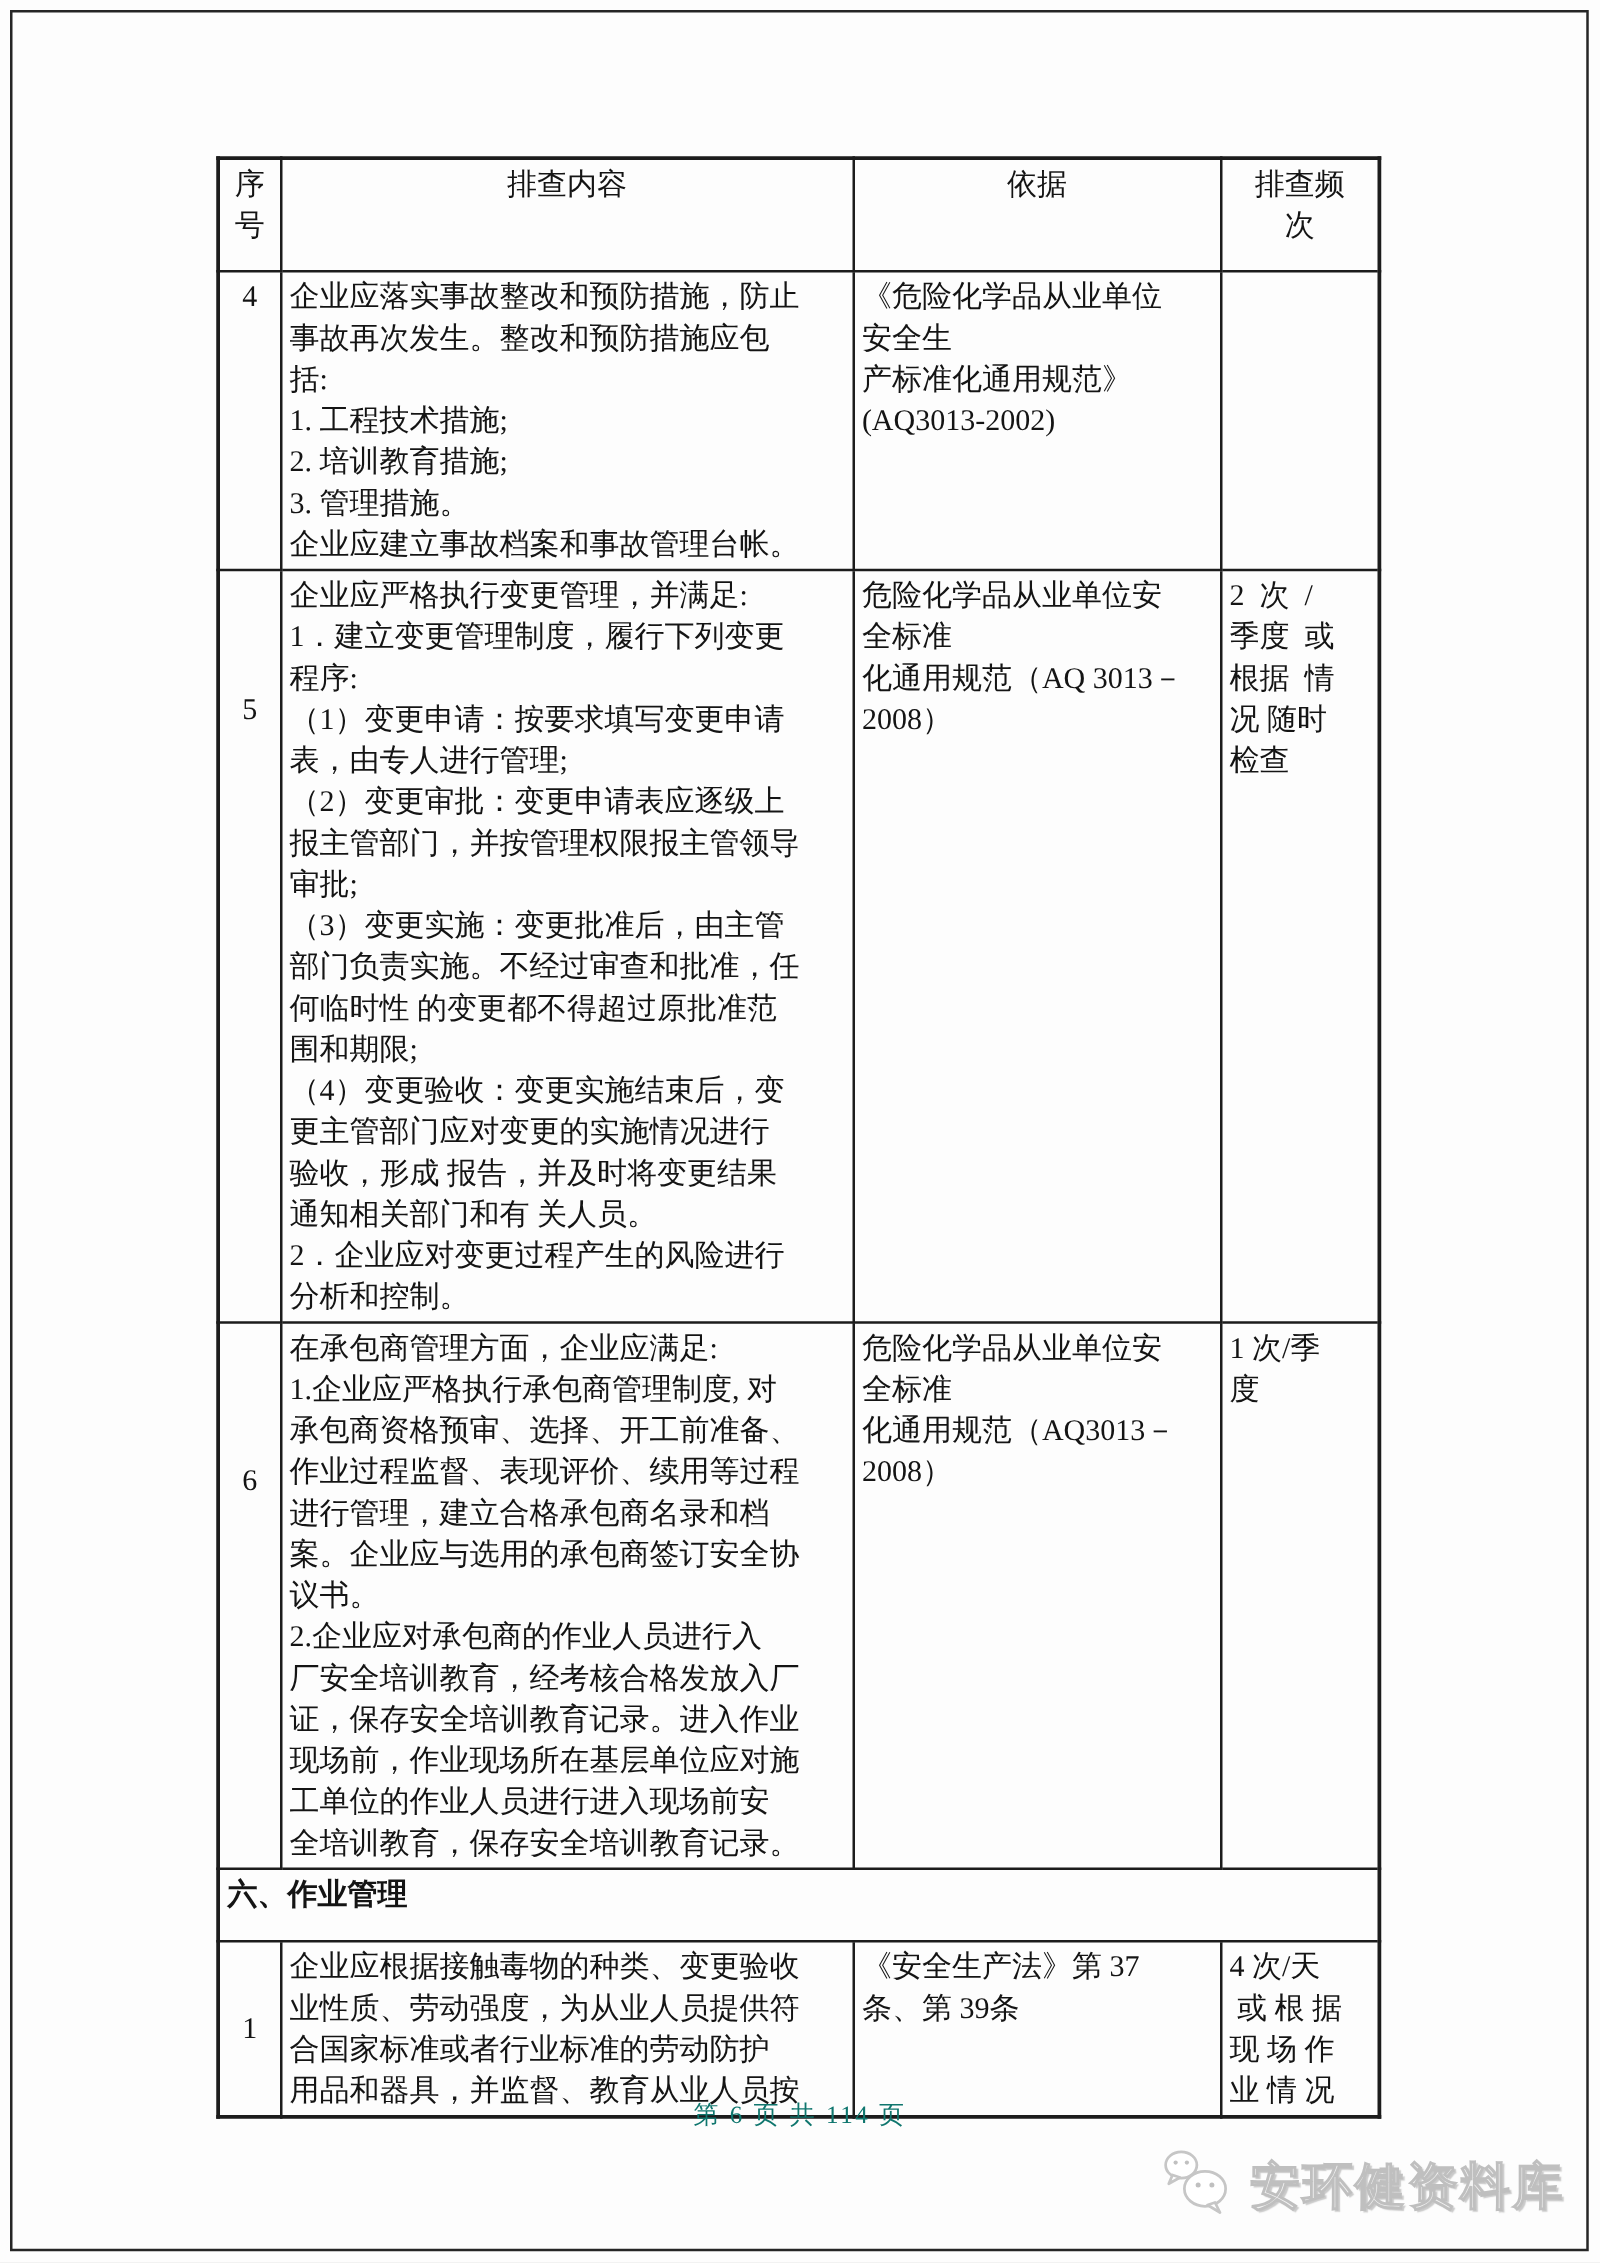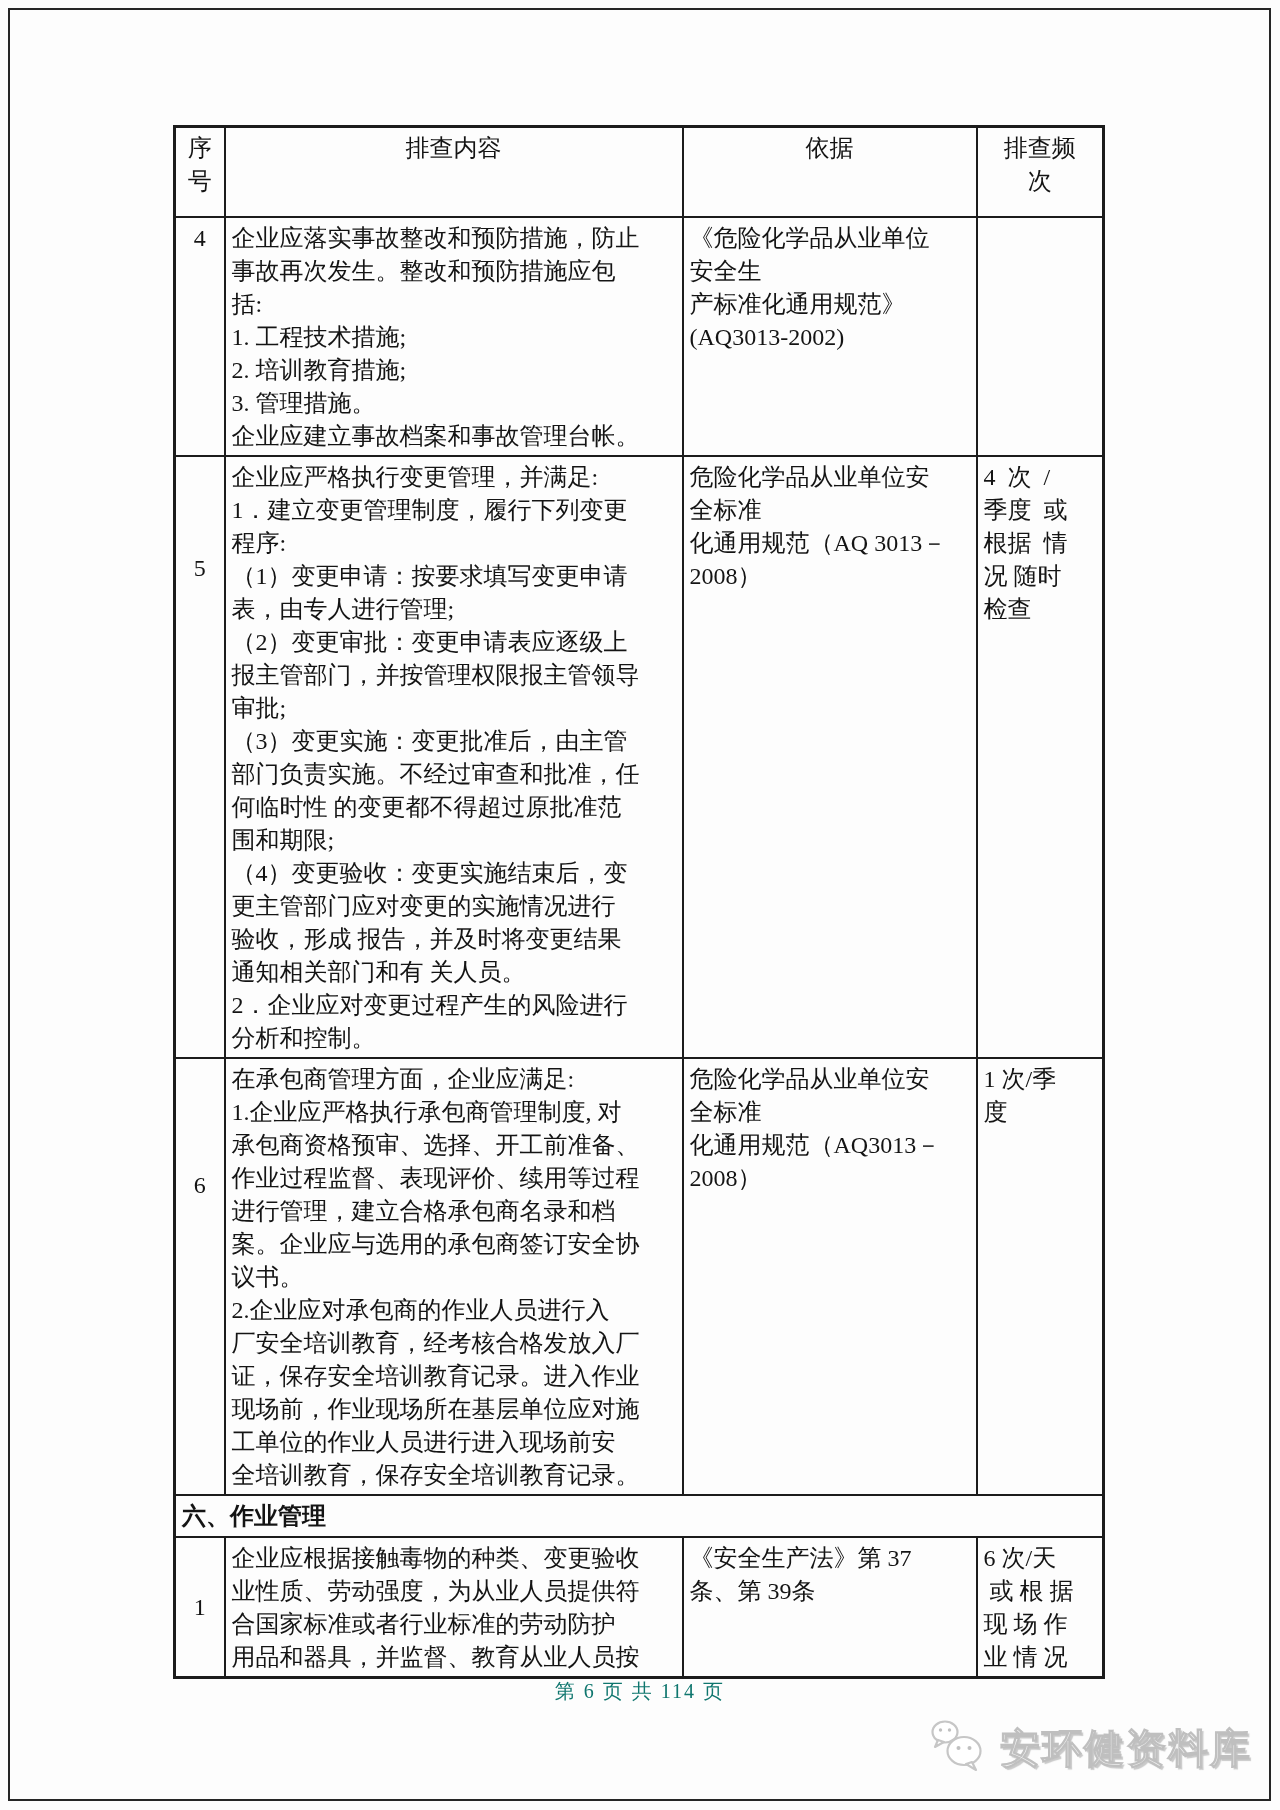--- a/index.html
+++ b/index.html
@@ -80,21 +80,21 @@
 （4）变更验收：变更实施结束后，变
 更主管部门应对变更的实施情况进行
 验收，形成 报告，并及时将变更结果
 通知相关部门和有 关人员。
 2．企业应对变更过程产生的风险进行
 分析和控制。</td>
       <td class="basis">危险化学品从业单位安
 全标准
 化通用规范（AQ 3013－
 2008）</td>
-      <td class="freq">4  次  /
+      <td class="freq">2  次  /
 季度  或
 根据  情
 况 随时
 检查</td>
     </tr>
     <tr style="height:437px">
       <td class="num pad6">6</td>
       <td class="content">在承包商管理方面，企业应满足:
 1.企业应严格执行承包商管理制度, 对
 承包商资格预审、选择、开工前准备、
@@ -108,32 +108,32 @@
 现场前，作业现场所在基层单位应对施
 工单位的作业人员进行进入现场前安
 全培训教育，保存安全培训教育记录。</td>
       <td class="basis">危险化学品从业单位安
 全标准
 化通用规范（AQ3013－
 2008）</td>
       <td class="freq">1 次/季
 度</td>
     </tr>
-    <tr style="height:42px">
+    <tr style="height:58px">
       <td class="section" colspan="4">六、作业管理</td>
     </tr>
     <tr style="height:137px">
       <td class="num mid">1</td>
       <td class="content">企业应根据接触毒物的种类、变更验收
 业性质、劳动强度，为从业人员提供符
 合国家标准或者行业标准的劳动防护
 用品和器具，并监督、教育从业人员按</td>
       <td class="basis">《安全生产法》第 37
 条、第 39条</td>
-      <td class="freq">6 次/天
+      <td class="freq">4 次/天
  或 根 据
 现 场 作
 业 情 况</td>
     </tr>
   </tbody>
     </table>
 
   <div class="footer">第 6 页 共 114 页</div>
 
   <div class="watermark">

